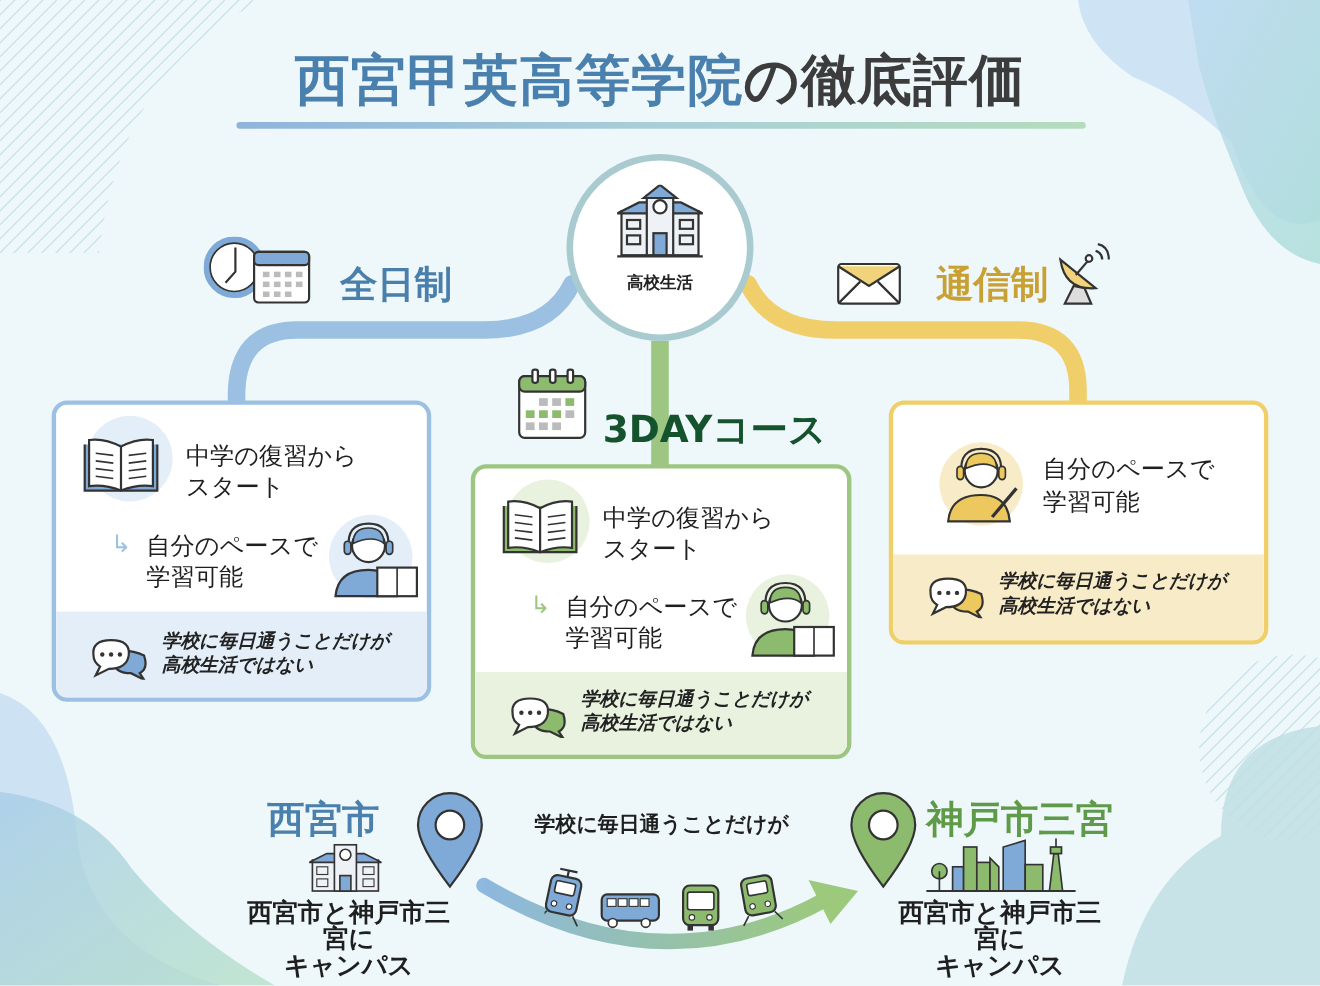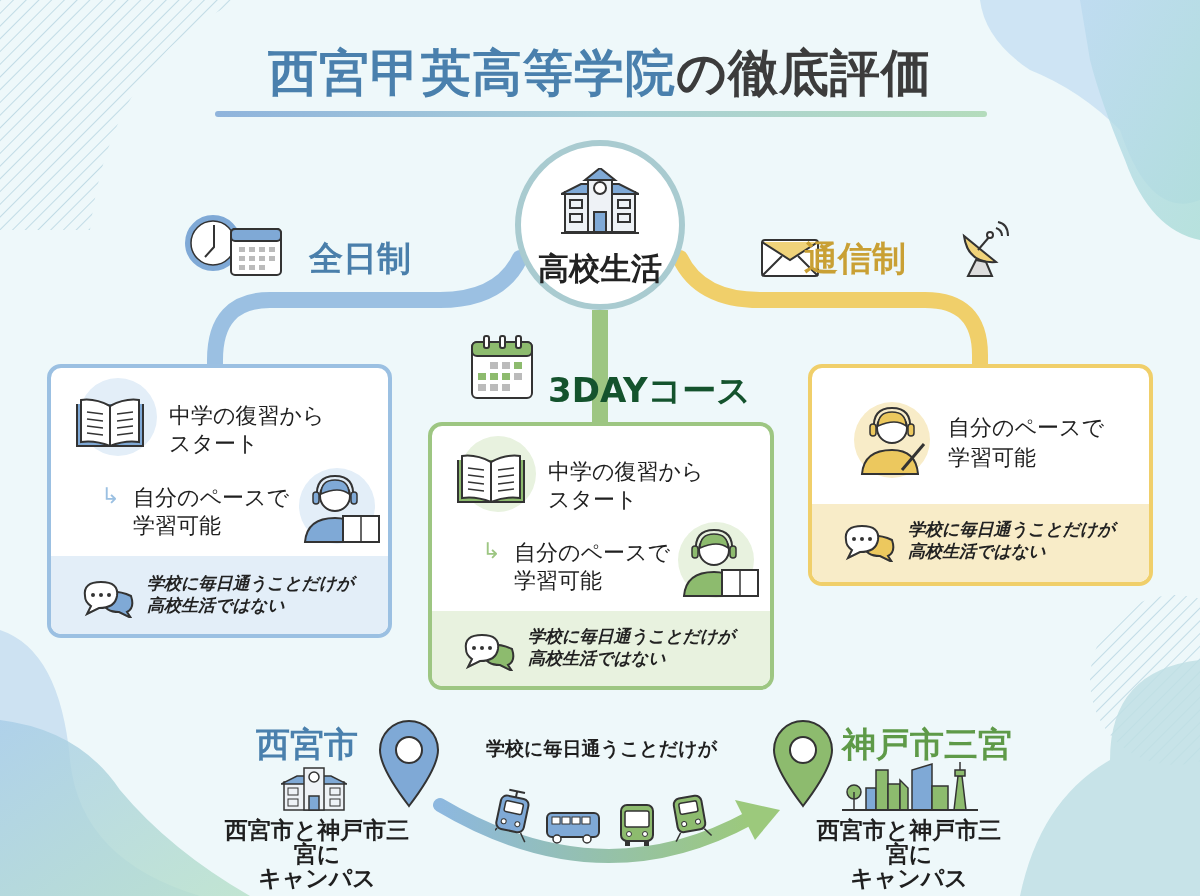--- a/index.html
+++ b/index.html
@@ -7,21 +7,21 @@
     background:#eef8fa;font-family:"DejaVu Sans","Liberation Sans",sans-serif;color:#222;}
   .abs{position:absolute;}
   .bg-svg{position:absolute;left:0;top:0;width:1200px;height:896px;}
   .title{position:absolute;left:0;width:1200px;top:40px;text-align:center;font-size:50px;font-weight:bold;letter-spacing:1px;}
   .title .a{color:#4a80ad;}
   .title .b{color:#3c3c3c;}
   .title-bar{position:absolute;left:215px;top:111px;width:772px;height:6px;border-radius:3px;
     background:linear-gradient(90deg,#8fb4dc,#a9cfd8,#b4dcbc);}
   .hub{position:absolute;left:515px;top:140px;width:170px;height:170px;border-radius:50%;
     background:#fff;box-sizing:border-box;border:6px solid #a9cbd0;}
-  .hub-label{position:absolute;left:0;width:158px;top:102px;text-align:center;font-size:31px;font-weight:bold;color:#222;}
+  .hub-label{position:absolute;left:0;width:158px;top:102px;text-align:center;font-size:15px;font-weight:bold;color:#222;}
   .cat-label{position:absolute;font-size:34px;font-weight:bold;}
   .card{position:absolute;background:#fff;box-sizing:border-box;border-radius:14px;overflow:hidden;}
   .card .foot{position:absolute;left:0;right:0;bottom:0;}
   .t1{position:absolute;font-size:22px;font-weight:normal;line-height:28px;color:#1f1f1f;}
   .t2{position:absolute;font-size:17px;font-weight:bold;line-height:22px;color:#222;font-style:italic;}
   .arrow{position:absolute;font-size:22px;}
   .place{position:absolute;font-size:34px;font-weight:bold;}
   .campus{position:absolute;font-size:23px;font-weight:bold;text-align:center;line-height:24px;color:#1f1f1f;}
   .access{position:absolute;font-size:19px;font-weight:bold;color:#1f1f1f;}
 </style>
@@ -108,21 +108,21 @@
       <rect x="74" y="50" width="6" height="5"></rect>
     </g>
 </svg>
 <div class="cat-label" style="left:298px;top:236px;color:#4a7fab;margin-left:11px;">全日制</div>
 
 <svg class="abs" style="left:760px;top:238px;" width="60" height="40" viewBox="0 0 60 40">
   <rect x="2" y="2" width="56" height="36" rx="3" fill="#fff" stroke="#333" stroke-width="2"></rect>
   <path d="M2 4 L30 22 L58 4" fill="#f0d37a" stroke="#333" stroke-width="2"></path>
   <path d="M2 38 L22 18 M58 38 L38 18" stroke="#333" stroke-width="2" fill="none"></path>
 </svg>
-<div class="cat-label" style="left:804px;top:236px;color:#c9a034;">通信制</div>
+<div class="cat-label" style="left:851px;top:236px;color:#c9a034;">通信制</div>
 <svg class="abs" style="left:958px;top:218px;" width="60" height="62" viewBox="0 0 60 62">
   <path d="M6 18 Q10 46 38 44 Z" fill="#f0d37a" stroke="#333" stroke-width="2"></path>
   <line x1="20" y1="32" x2="32" y2="18" stroke="#333" stroke-width="2"></line>
   <circle cx="32" cy="17" r="3" fill="#fff" stroke="#333" stroke-width="2"></circle>
   <path d="M38 10 Q44 12 44 18 M40 4 Q50 6 50 18" stroke="#333" stroke-width="2" fill="none"></path>
   <polygon points="18,42 10,58 34,58 28,44" fill="#ddd" stroke="#333" stroke-width="2"></polygon>
 </svg>
 
 <svg class="abs" style="left:470px;top:334px;" width="64" height="66" viewBox="0 0 64 66">
   <rect x="2" y="8" width="60" height="56" rx="5" fill="#fff" stroke="#333" stroke-width="2"></rect>
@@ -258,21 +258,21 @@
       <path d="M4 18 Q2 4 20 4 Q38 4 36 18 Q34 30 18 30 L6 36 L10 28 Q4 24 4 18 Z" fill="#fff" stroke="#333" stroke-width="2"></path>
       <circle cx="12" cy="17" r="2" fill="#333"></circle>
         <circle cx="20" cy="17" r="2" fill="#333"></circle>
         <circle cx="28" cy="17" r="2" fill="#333"></circle>
     </svg>
     <div class="t2" style="left:96px;top:14px;">学校に毎日通うことだけが</div>
     <div class="t2" style="left:96px;top:36px;">高校生活ではない</div>
   </div>
 </div>
 
-<div class="place" style="left:256px;top:722px;color:#4a80ad;text-align:right;">西宮市</div>
+<div class="place" style="left:243px;top:722px;color:#4a80ad;text-align:right;">西宮市</div>
 <svg class="abs" style="left:378px;top:720px;" width="62" height="88" viewBox="0 0 62 88">
   <path d="M31 86 Q2 48 2 30 A29 29 0 0 1 60 30 Q60 48 31 86 Z" fill="#7fa9d6" stroke="#333" stroke-width="2"></path>
   <circle cx="31" cy="30" r="13" fill="#fff" stroke="#333" stroke-width="2"></circle>
 </svg>
 <svg class="abs" style="left:281px;top:766px;" width="66" height="46" viewBox="0 0 66 46">
   <rect x="3" y="16" width="60" height="28" fill="#eef2f6" stroke="#333" stroke-width="1.5"></rect>
   <polygon points="0,18 16,10 50,10 66,18" fill="#7fa9d6" stroke="#333" stroke-width="1.5"></polygon>
   <rect x="23" y="2" width="20" height="42" fill="#eef2f6" stroke="#333" stroke-width="1.5"></rect>
   <circle cx="33" cy="11" r="5" fill="#fff" stroke="#333" stroke-width="1.5"></circle>
   <rect x="28" y="30" width="10" height="14" fill="#7fa9d6" stroke="#333" stroke-width="1.5"></rect>

